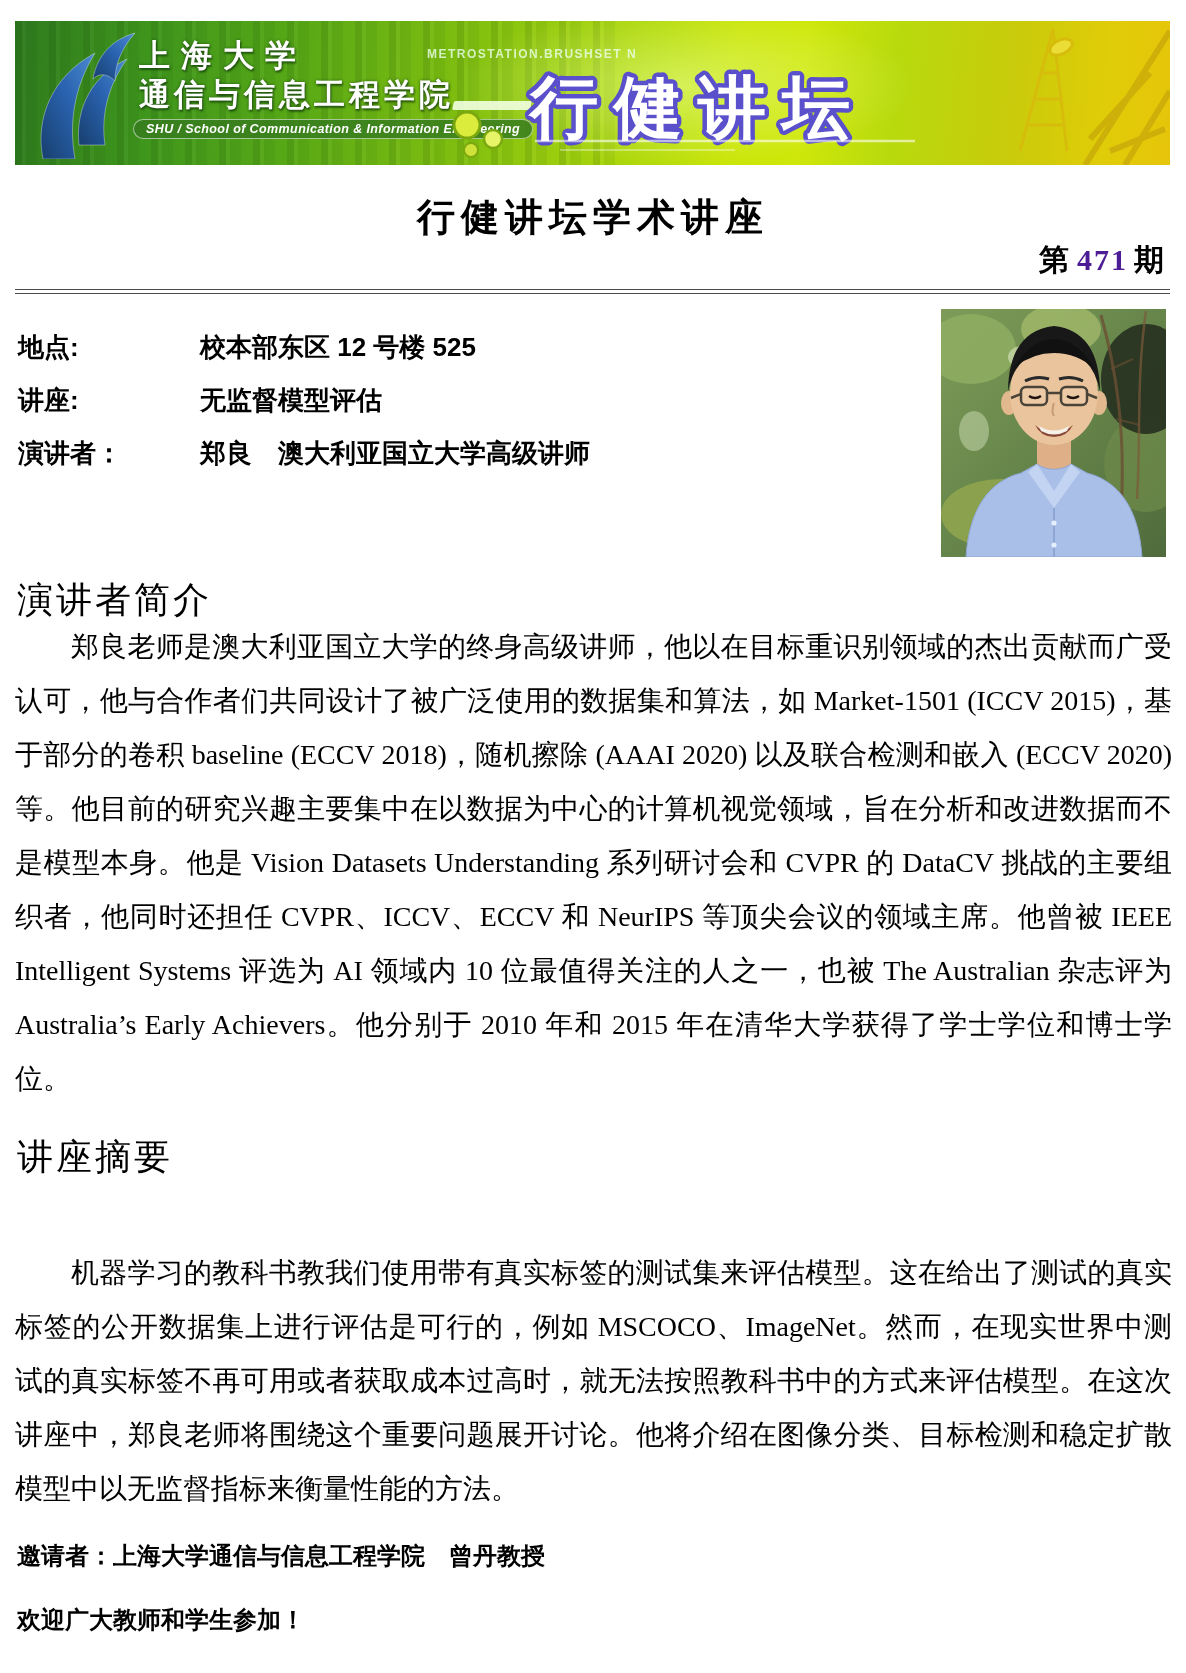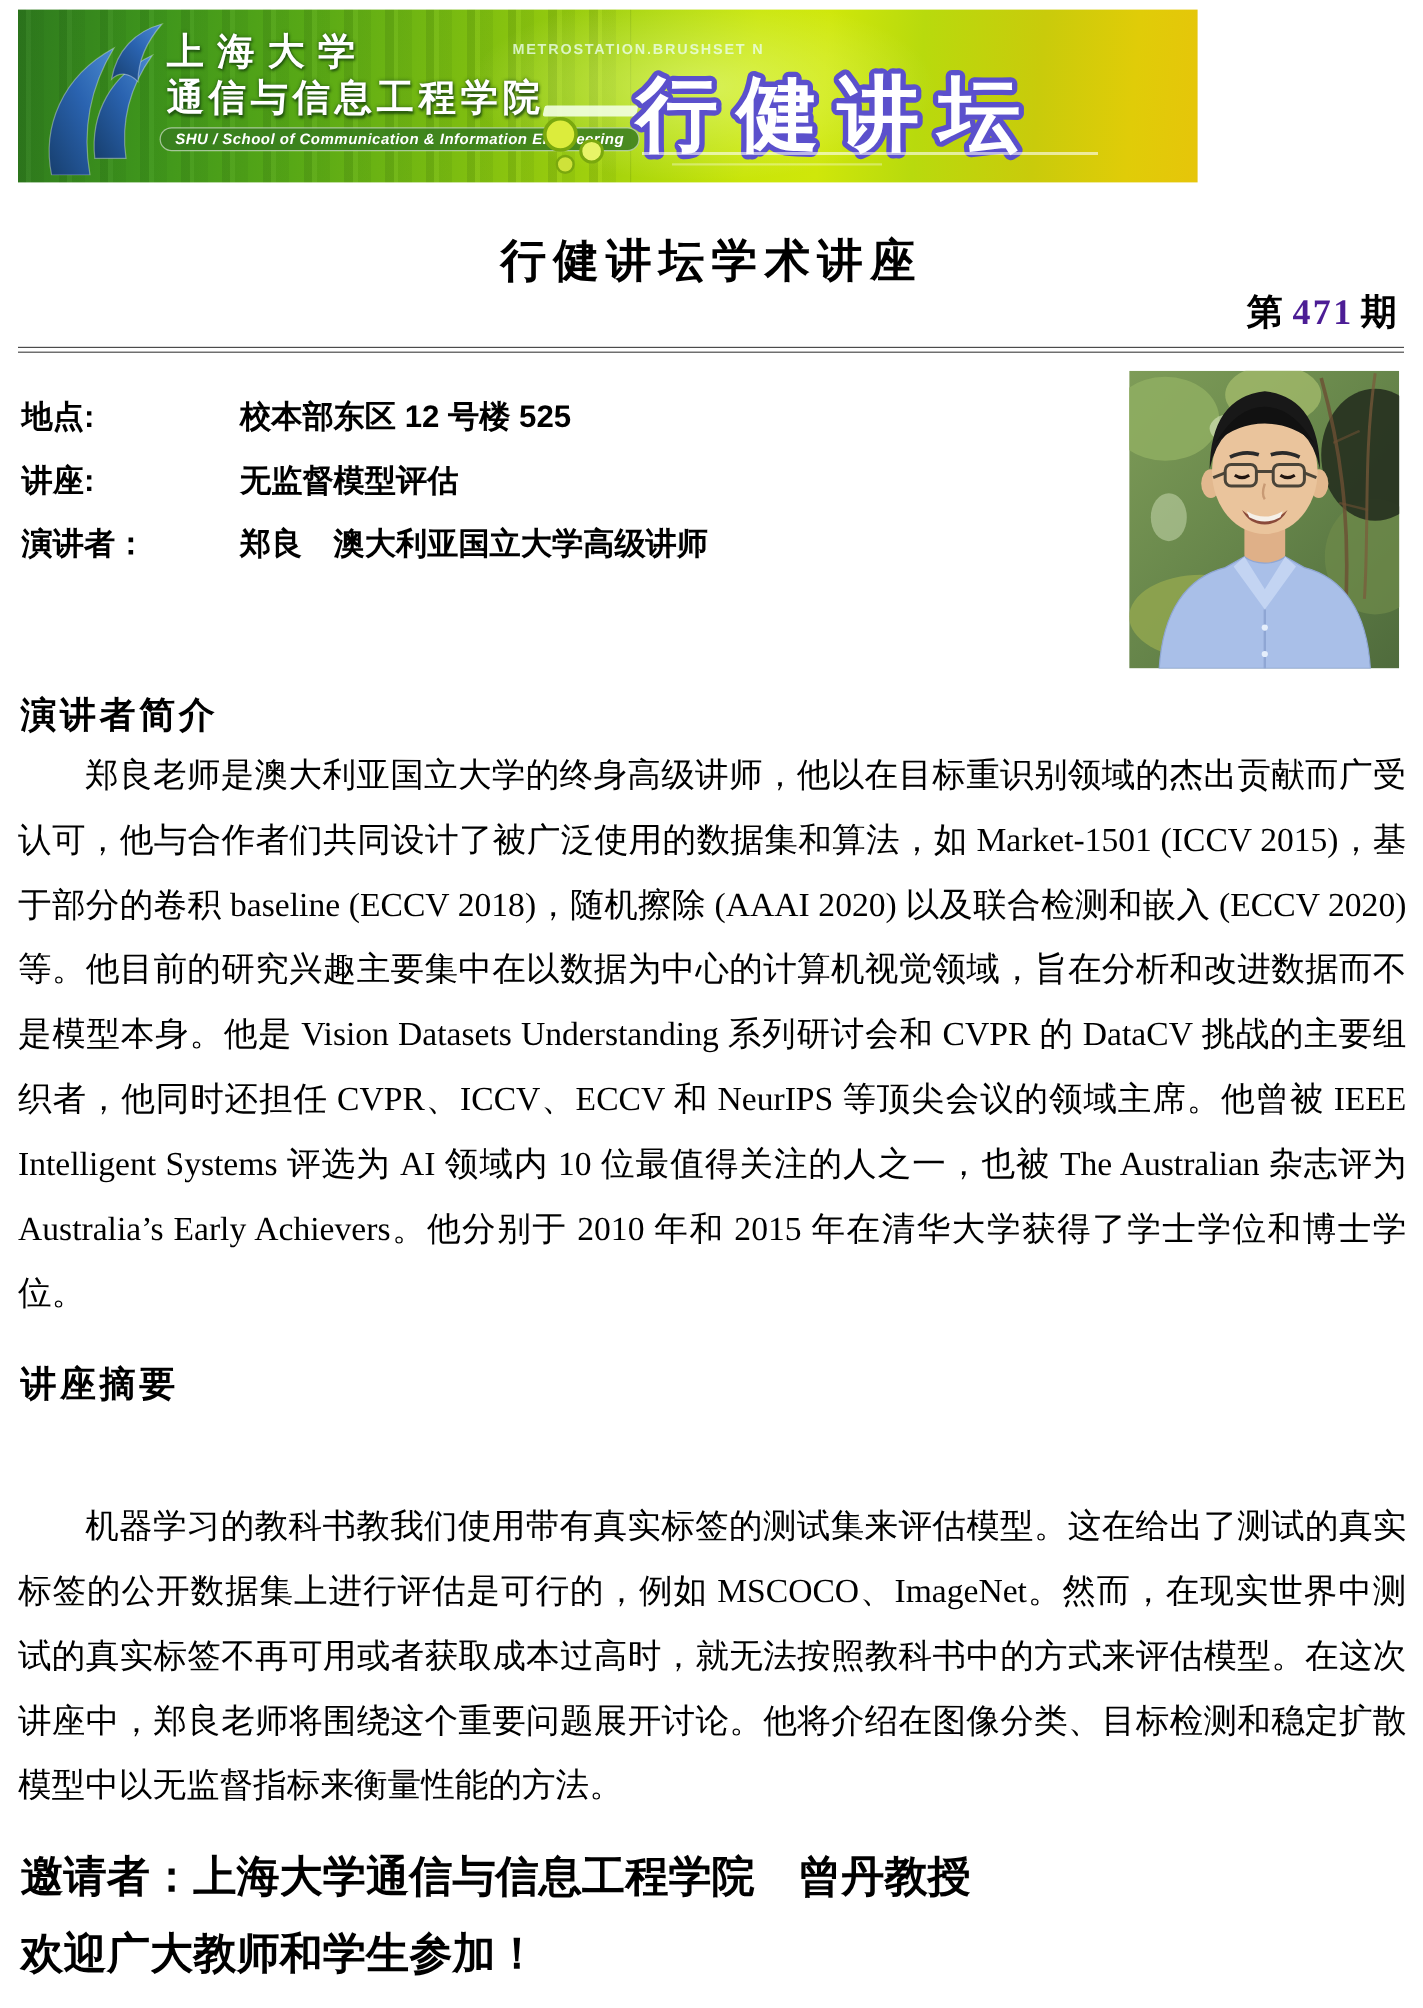--- a/index.html
+++ b/index.html
@@ -4,21 +4,21 @@
 <title>行健讲坛学术讲座</title>
 <style>
   html,body{margin:0;padding:0;}
   body{
     width:1186px;height:1673px;position:relative;background:#ffffff;
     font-family:"Liberation Serif","DejaVu Serif",serif;color:#000;
     overflow:hidden;
   }
   
   .banner{
-    position:absolute;left:15px;top:8px;width:983px;height:144px;overflow:hidden;
+    position:absolute;left:15px;top:21px;width:1155px;height:144px;overflow:hidden;
     background:linear-gradient(95deg,#2e7a1e 0%,#3f961c 12%,#57a816 24%,#7dbd10 38%,
       #a9d50c 52%,#c9e509 62%,#cfe70a 68%,#b8da0d 76%,#c9cb0b 86%,#e0cc08 94%,#e6c50a 100%);
   }
   .banner-texture{
     position:absolute;left:0;top:0;width:52%;height:100%;
     background:repeating-linear-gradient(90deg,rgba(15,55,10,.22) 0 7px,rgba(255,255,255,.05) 7px 11px,rgba(20,70,10,.12) 11px 22px,rgba(255,255,255,0) 22px 34px);
     opacity:.55;
   }
   .banner-glow{
     position:absolute;left:38%;top:0;width:40%;height:100%;
@@ -69,35 +69,35 @@
     position:absolute;left:18px;top:330px;width:910px;
     font-family:"Liberation Sans","DejaVu Sans",sans-serif;font-weight:bold;font-size:26px;
   }
   .info-row{display:flex;margin-bottom:18px;line-height:35px;}
   .info-label{width:182px;flex:0 0 182px;}
   .info-value{flex:1;}
   
   .photo{position:absolute;left:941px;top:309px;width:225px;height:248px;}
   
   .section-heading{
-    position:absolute;left:17px;font-weight:bold;font-size:30px;letter-spacing:3px;
+    position:absolute;left:17px;font-weight:normal;font-size:36px;letter-spacing:3px;
   }
   .bio-heading{top:576px;}
   .abstract-heading{top:1133px;}
   .body-para{
     position:absolute;left:15px;width:1157px;
     font-size:28px;line-height:54px;text-align:justify;text-align-last:left;
     text-indent:2em;
   }
   .bio-para{top:620px;}
   .abstract-para{top:1246px;}
   
   .footer-line{
     position:absolute;left:17px;
-    font-family:"Liberation Sans","DejaVu Sans",sans-serif;font-weight:bold;font-size:36px;
+    font-family:"Liberation Sans","DejaVu Sans",sans-serif;font-weight:bold;font-size:24px;
   }
   .inviter-line{top:1540px;}
   .welcome-line{top:1604px;font-family:Liberation Serif, serif;}
 </style>
 </head>
 <body>
 
 <div class="banner">
   <div class="banner-texture"></div>
   <div class="banner-glow"></div>

